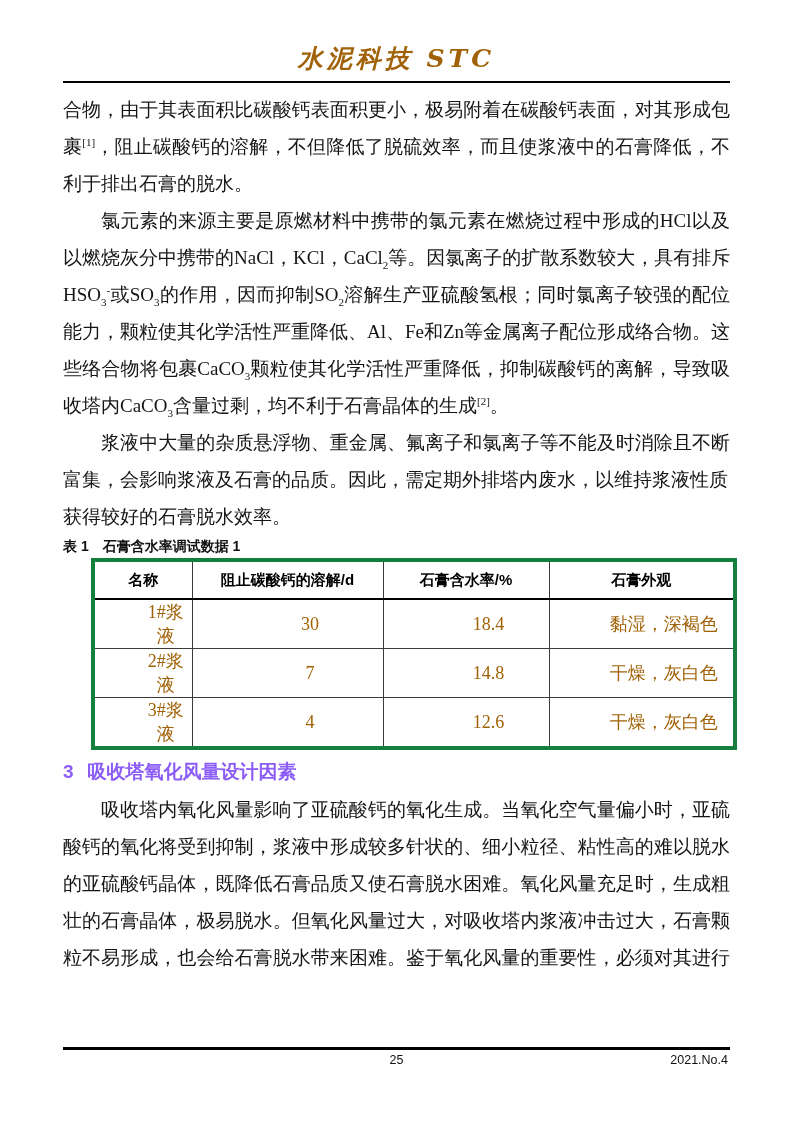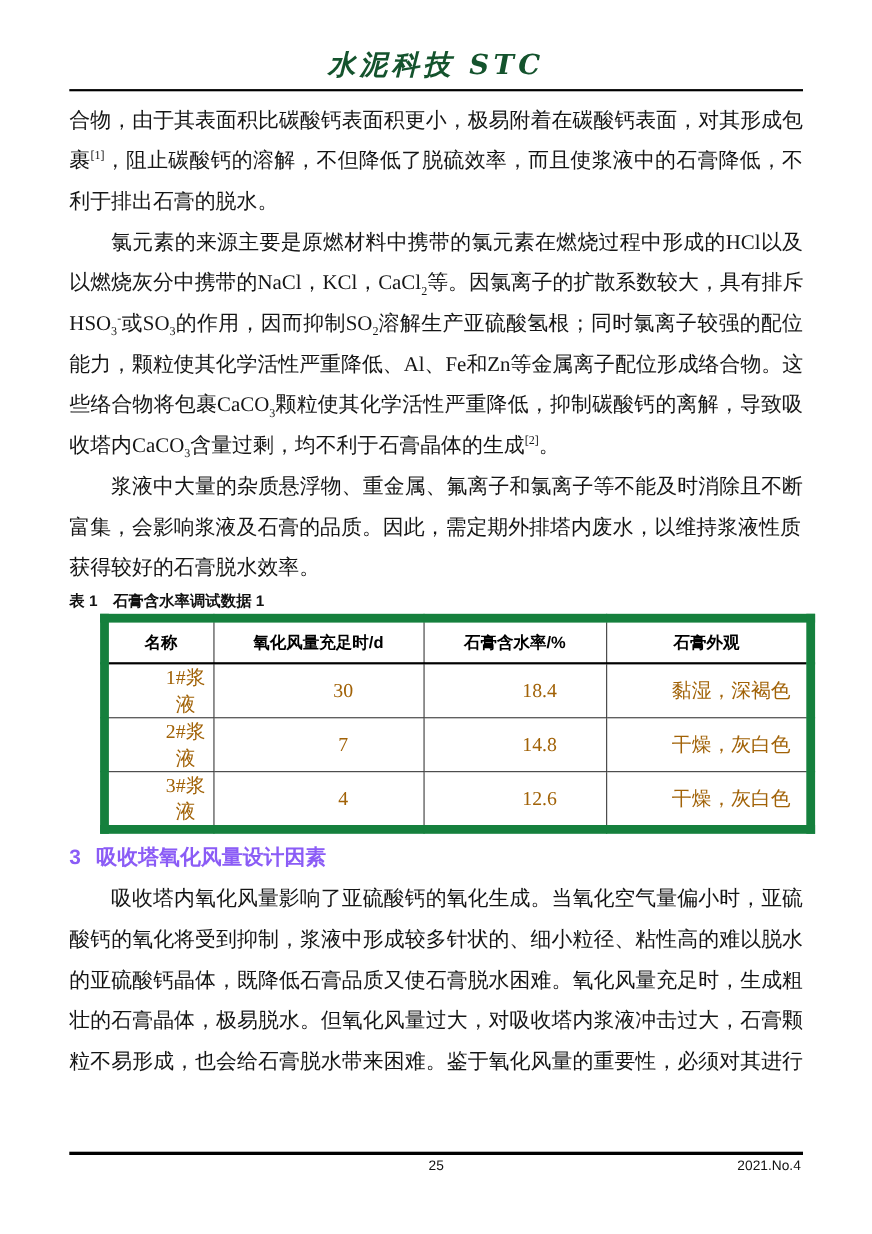--- a/index.html
+++ b/index.html
@@ -18,21 +18,21 @@
   
   .journal-title {
     margin-top: 42px;
     height: 32px;
     text-align: center;
     font-family: "DejaVu Serif", serif;
     font-style: italic;
     font-weight: bold;
     font-size: 25px;
     letter-spacing: 4px;
-    color: #14532d;
+    color: #a16207;
   }
   .header-rule {
     margin-top: 7px;
     border: none;
     border-top: 2px solid #000;
     height: 0;
   }
   
   .body-block { margin-top: 4px; }
   .para { margin: 0; }
@@ -60,21 +60,21 @@
     color: #111;
     margin-top: 0px;
   }
   table.data-table {
     border-collapse: collapse;
     width: 642px;
     margin-left: 28px;
     margin-top: 1px;
     table-layout: fixed;
   }
-  table.data-table { border: 8px solid #15803d; }
+  table.data-table { border: 4px solid #15803d; }
   table.data-table th, table.data-table td {
     border: 1px solid #3a3a3a;
     text-align: center;
     vertical-align: middle;
     padding: 0;
   }
   table.data-table th {
     height: 36px;
     font-family: "Liberation Sans", "DejaVu Sans", sans-serif;
     font-weight: bold;
@@ -167,21 +167,21 @@
   <table class="data-table" id="data-table">
     <colgroup id="table-cols">
         <col style="width: 99px;">
         <col style="width: 191px;">
         <col style="width: 166px;">
         <col style="width: 186px;">
       </colgroup>
     <thead>
         <tr id="table-head-row">
           <th>名称</th>
-          <th>氧化风量充足时/d</th>
+          <th>阻止碳酸钙的溶解/d</th>
           <th>石膏含水率/%</th>
           <th>石膏外观</th>
         </tr>
       </thead>
     <tbody id="table-body">
         <tr>
           <td>1#浆液</td>
           <td>30</td>
           <td>18.4</td>
           <td>黏湿，深褐色</td>

